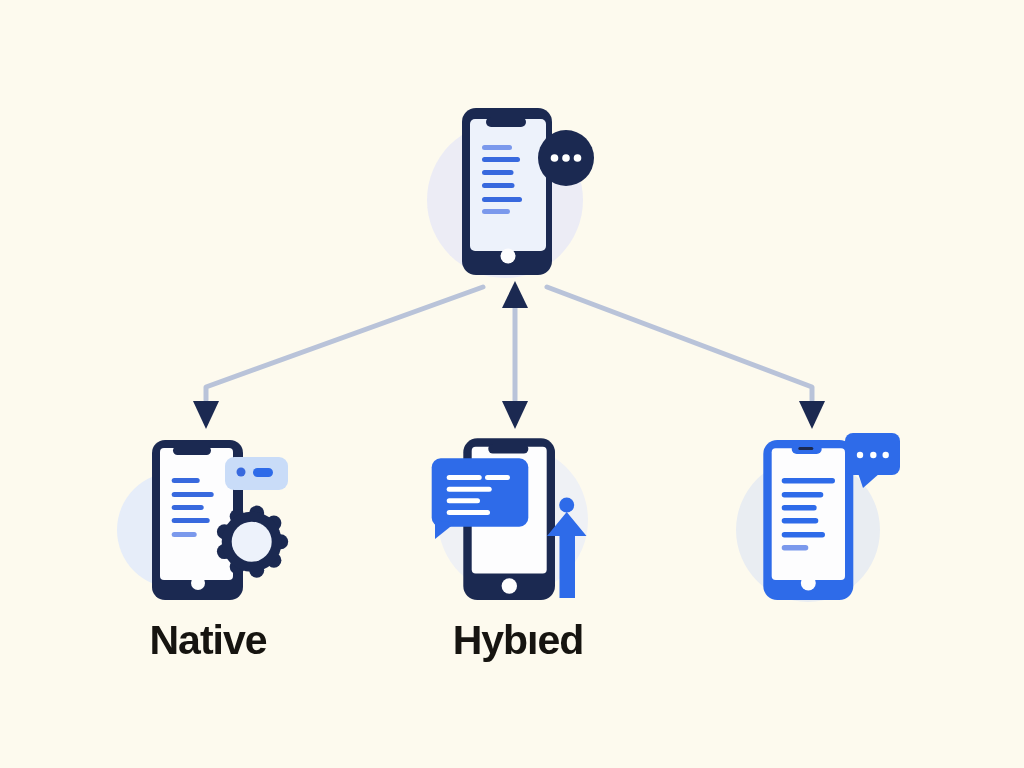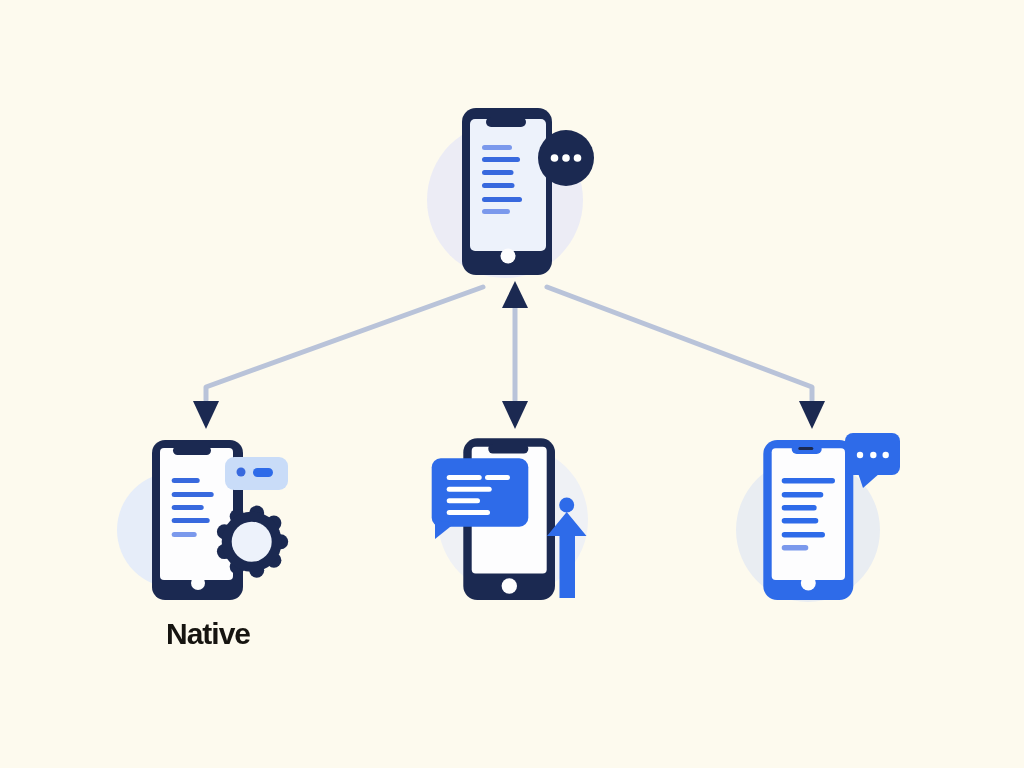--- a/index.html
+++ b/index.html
@@ -2,21 +2,21 @@
 <html style="--background: #fdfaee; --navy: #1b2951; --blue: #2e6be9; --line-blue: #3869de; --line-blue-light: #7b99ec; --screen-tint: #edf2fb; --screen-white: #fdfdfe; --toggle-card: #c9dcf8; --arrow: #b9c3d9; --halo-lavender: #ececf5; --halo-blue: #e6edf9; --halo-faint: #eff1f5; --halo-gray: #e9edf2; --label-text: #161410;"><head>
 <meta charset="utf-8">
 <style>
   html,body{margin:0;padding:0;background:#fdfaee;}
   .canvas{position:relative;width:1024px;height:768px;overflow:hidden;
           background:var(--background,#fdfaee);
           font-family:"Liberation Sans",sans-serif;}
   .icon-group{position:absolute;}
   .edges-layer{position:absolute;left:0;top:0;pointer-events:none;}
   .node-label{position:absolute;transform:translateX(-50%);
-              font-weight:700;font-size:30px;letter-spacing:-1px;
+              font-weight:700;font-size:41px;letter-spacing:-1px;
               color:var(--label-text,#161410);white-space:nowrap;}
   
   .f-navy{fill:var(--navy,#1b2951);}
   .f-blue{fill:var(--blue,#2e6be9);}
   .f-line{fill:var(--line-blue,#3869de);}
   .f-linelight{fill:var(--line-blue-light,#7b99ec);}
   .f-screen{fill:var(--screen-tint,#edf2fb);}
   .f-white{fill:var(--screen-white,#fdfdfe);}
   .f-purewhite{fill:#ffffff;}
   .f-card{fill:var(--toggle-card,#c9dcf8);}
@@ -146,14 +146,15 @@
     <g>
       <rect class="f-blue" x="140" y="23" width="55" height="42" rx="8"></rect>
       <polygon class="f-blue" points="153,63 175,63 158,78"></polygon>
       <circle class="f-purewhite" cx="155" cy="45" r="3.2"></circle>
       <circle class="f-purewhite" cx="168.3" cy="45" r="3.2"></circle>
       <circle class="f-purewhite" cx="180.7" cy="45" r="3.2"></circle>
     </g>
   </svg>
 
   <div class="node-label" style="left:208px;top:617px">Native</div>
+  <div class="node-label" style="left:518px;top:617px">Hybıed</div>
 
 </div>
 
 </body></html>

